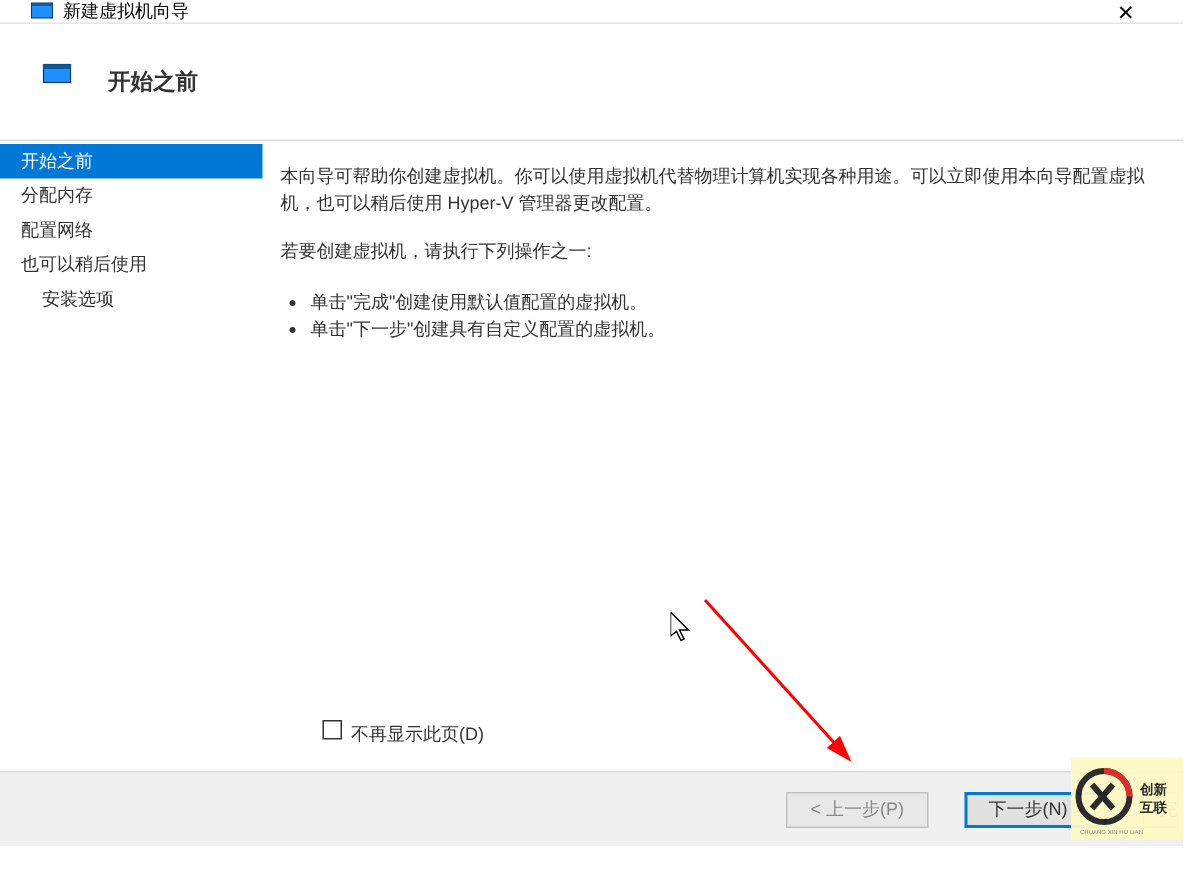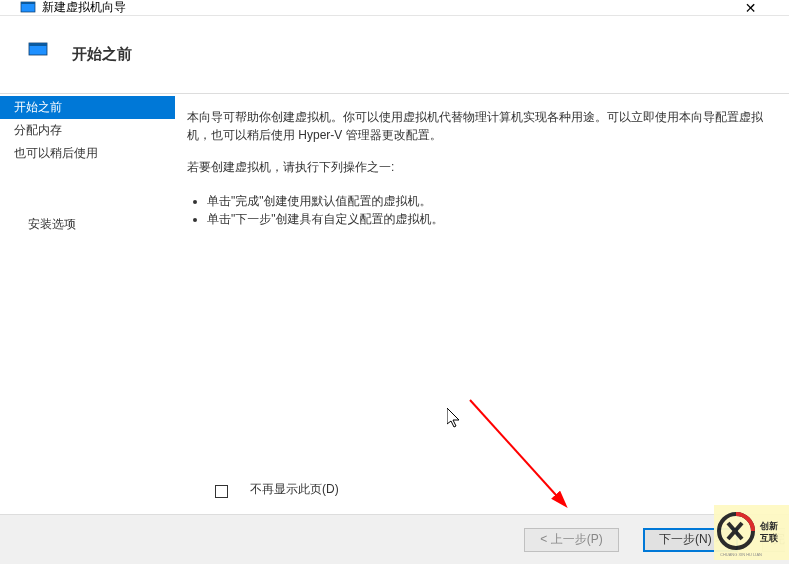--- a/index.html
+++ b/index.html
@@ -75,37 +75,37 @@
       padding: 4px 14px;
       font-size: 12px;
       color: #333;
       cursor: pointer;
       line-height: 15px;
     }
     .sidebar-item.active {
       background: #0078d7;
       color: #fff;
     }
-    .sidebar-item.indent { padding-left: 28px; margin-top: 48px; }
+    .sidebar-item.indent { padding-left: 28px; }
     .content {
       flex: 1;
       padding: 14px 12px 10px 12px;
       color: #333;
       line-height: 1.5;
       display: flex;
       flex-direction: column;
     }
     .content-para { margin-bottom: 14px; }
     .bullets { padding-left: 20px; margin-top: 2px; }
     .bullets li { list-style: disc; margin-bottom: 0px; }
     .content-spacer { flex: 1; }
     .checkbox-row {
       display: flex;
-      align-items: flex-end;
-      gap: 22px;
+      align-items: flex-start;
+      gap: 6px;
       padding-bottom: 6px;
       padding-left: 28px;
     }
     .checkbox {
       width: 13px;
       height: 13px;
       border: 1px solid #333;
       background: #fff;
     }
     .footer {
@@ -188,20 +188,21 @@
       <rect x="1" y="3" width="18" height="3" fill="#0a5aa0"></rect>
     </svg>
   </span>
   <span class="header-title">开始之前</span>
 </div>
 
 <div class="body">
   <div class="sidebar">
     <div class="sidebar-item active"><span>开始之前</span></div>
     <div class="sidebar-item"><span>分配内存</span></div>
+    <div class="sidebar-item"><span>配置网络</span></div>
     <div class="sidebar-item"><span>也可以稍后使用</span></div>
     <div class="sidebar-item indent"><span>安装选项</span></div>
   </div>
 
   <div class="content">
     <div class="content-para">本向导可帮助你创建虚拟机。你可以使用虚拟机代替物理计算机实现各种用途。可以立即使用本向导配置虚拟机，也可以稍后使用 Hyper-V 管理器更改配置。</div>
     <div class="content-para">若要创建虚拟机，请执行下列操作之一:</div>
     <ul class="bullets">
       <li>单击"完成"创建使用默认值配置的虚拟机。</li>
       <li>单击"下一步"创建具有自定义配置的虚拟机。</li>

